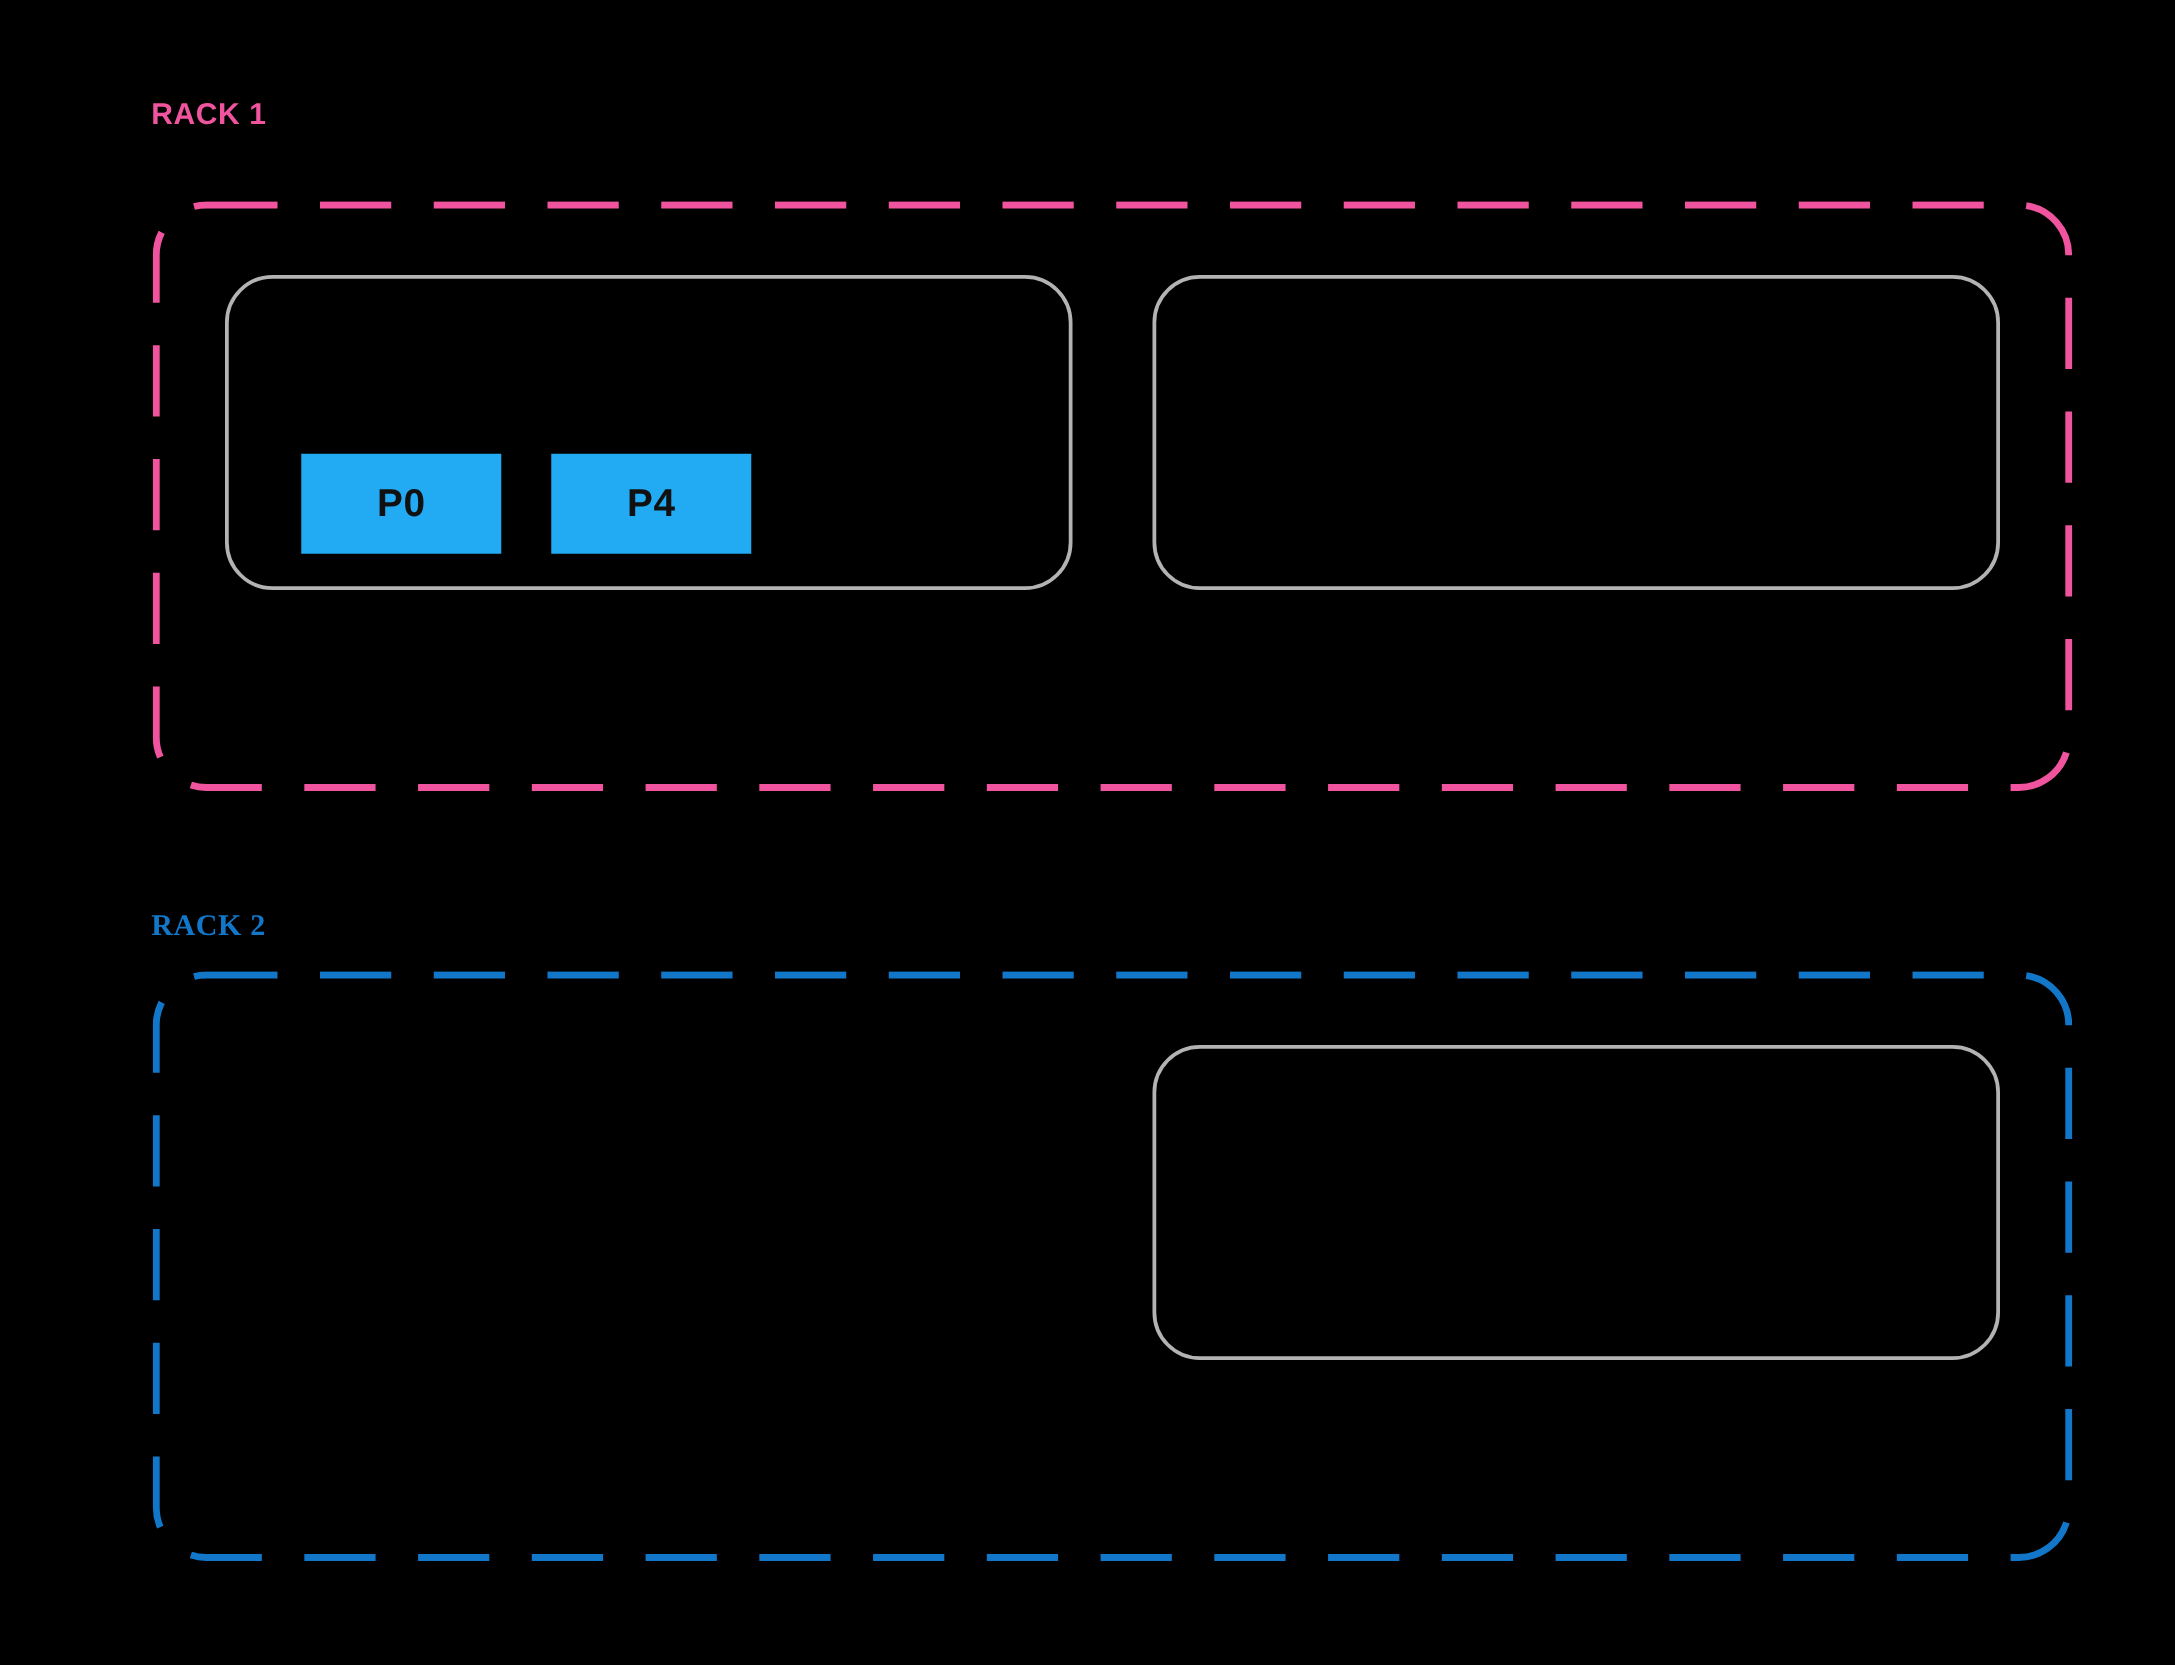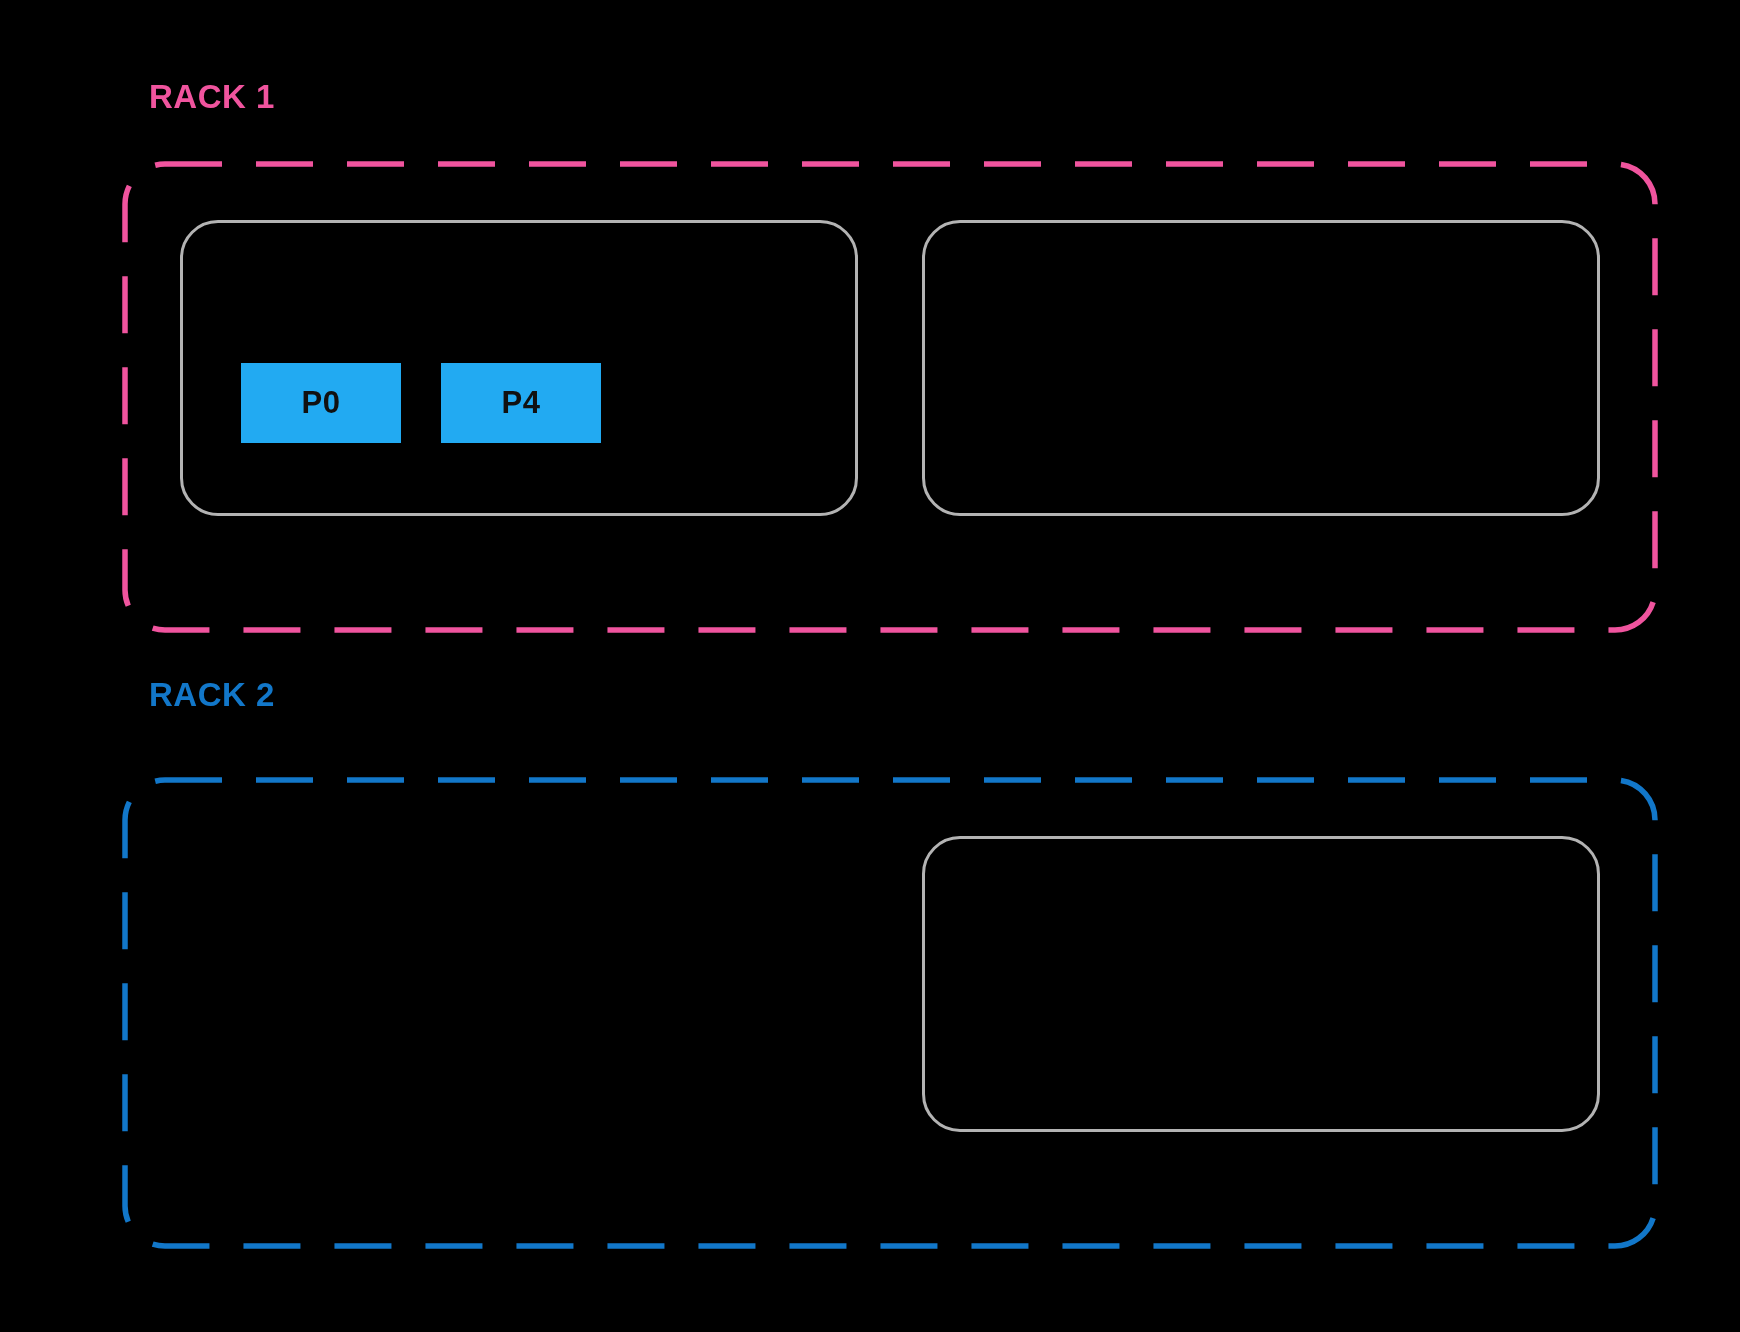--- a/index.html
+++ b/index.html
@@ -11,29 +11,28 @@
     width: 1740px;
     height: 1332px;
     position: relative;
     overflow: hidden;
     font-family: "Liberation Sans", sans-serif;
   }
 
   .rack-label {
     position: absolute;
     left: 121px;
-    font-size: 33px;
+    font-size: 24px;
     font-weight: 700;
     letter-spacing: 0.5px;
     line-height: 1;
     white-space: nowrap;
-    margin-left: 28px;
   }
   .rack-label.r1 { top: 80px;  color: var(--rack1-accent, #f0549e); }
-  .rack-label.r2 { top: 678px; color: var(--rack2-accent, #1277c9); }
+  .rack-label.r2 { top: 729px; color: var(--rack2-accent, #1277c9); font-family: Liberation Serif, serif; }
 
   .rack {
     position: absolute;
     left: 122px;
     width: 1536px;
     height: 472px;
   }
   .rack.r1 { top: 161px; }
   .rack.r2 { top: 777px; }
 
@@ -48,21 +47,21 @@
     stroke-width: 5.5;
     stroke-dasharray: 57 34;
     stroke-linecap: butt;
   }
   .rack.r1 .rack-border rect { stroke: var(--rack1-accent, #f0549e); }
   .rack.r2 .rack-border rect { stroke: var(--rack2-accent, #1277c9); }
 
   .node {
     position: absolute;
     top: 59px;
-    height: 296px;
+    height: 252px;
     border: 3px solid var(--node-border, #b3b3b3);
     border-radius: 38px;
     box-sizing: border-box;
     background: transparent;
     text-align: center;
   }
   .node.a { left: 58px;  width: 678px; }
   .node.b { left: 800px; width: 678px; }
 
   .chip-row {

